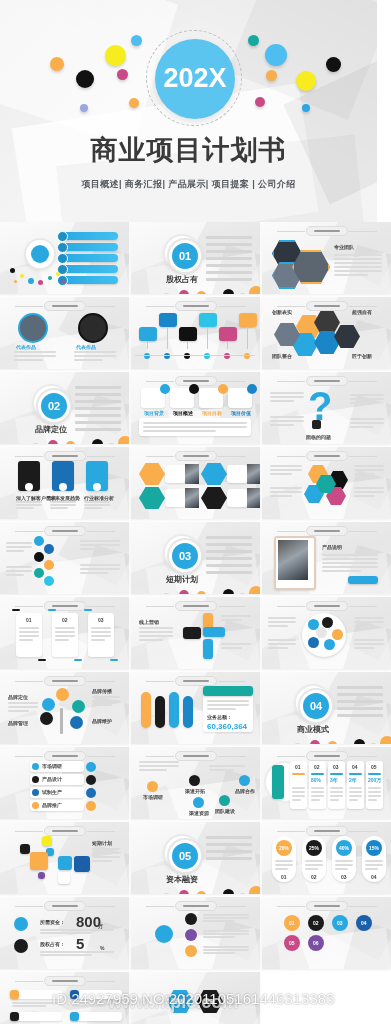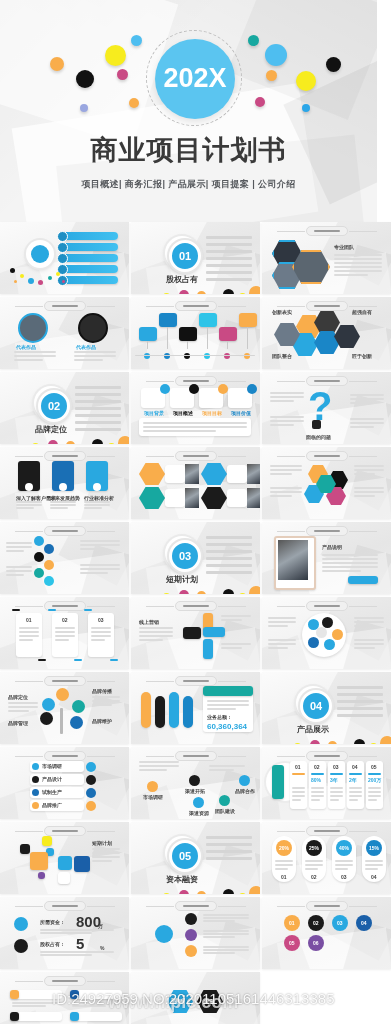--- a/index.html
+++ b/index.html
@@ -673,21 +673,21 @@
       <div class="ttl" style="left: 76px; top: 50px; color: rgb(41, 168, 224); font-size: 8px;">60,360,364</div>
     </div>
     <div class="thumb">
       <div class="bg1"></div>
       <div class="tri" style="left: 70px; top: -14px; width: 66px; height: 66px; transform: rotate(28deg);"></div>
       <div class="tri2" style="left: 18px; top: 38px; width: 110px; height: 52px; transform: rotate(-8deg); opacity: 0.7;"></div>
       <div class="tri" style="left: 86px; top: 30px; width: 60px; height: 58px; transform: rotate(16deg);"></div>
       <div class="tri" style="left: -10px; top: 46px; width: 54px; height: 40px; transform: rotate(-20deg); opacity: 0.7;"></div>
       <div class="circ" style="left: 34px; top: 14px; width: 34px; height: 34px; background: rgb(255, 255, 255); box-shadow: rgb(234, 234, 234) 0px 0px 0px 2px, rgba(0, 0, 0, 0.15) 0px 2px 5px;"></div>
       <div class="bigno" style="left: 38px; top: 18px;">04</div>
-      <div class="bigno-label" style="left: 21px; top: 52px;">产品展示</div>
+      <div class="bigno-label" style="left: 21px; top: 52px;">商业模式</div>
       <div class="linelist">
         <div title="产品开发计划" style="height: 3px; background: rgb(213, 213, 213); border-radius: 1px; margin-bottom: 4px;"></div>
         <div title="市场开拓计划" style="height: 3px; background: rgb(213, 213, 213); border-radius: 1px; margin-bottom: 4px;"></div>
         <div title="五年发展计划" style="height: 3px; background: rgb(213, 213, 213); border-radius: 1px; margin-bottom: 4px;"></div>
         <div title="短期盈利计划" style="height: 3px; background: rgb(213, 213, 213); border-radius: 1px; margin-bottom: 4px;"></div>
         <div title="长期战略规划" style="height: 3px; background: rgb(213, 213, 213); border-radius: 1px; margin-bottom: 4px;"></div>
       </div>
       <div class="botdots">
         <i style="left: 32px; bottom: 0px; width: 7px; height: 7px; background: rgb(247, 236, 30);"></i>
         <i style="left: 48px; bottom: 0px; width: 10px; height: 10px; background: rgb(201, 74, 132);"></i>

